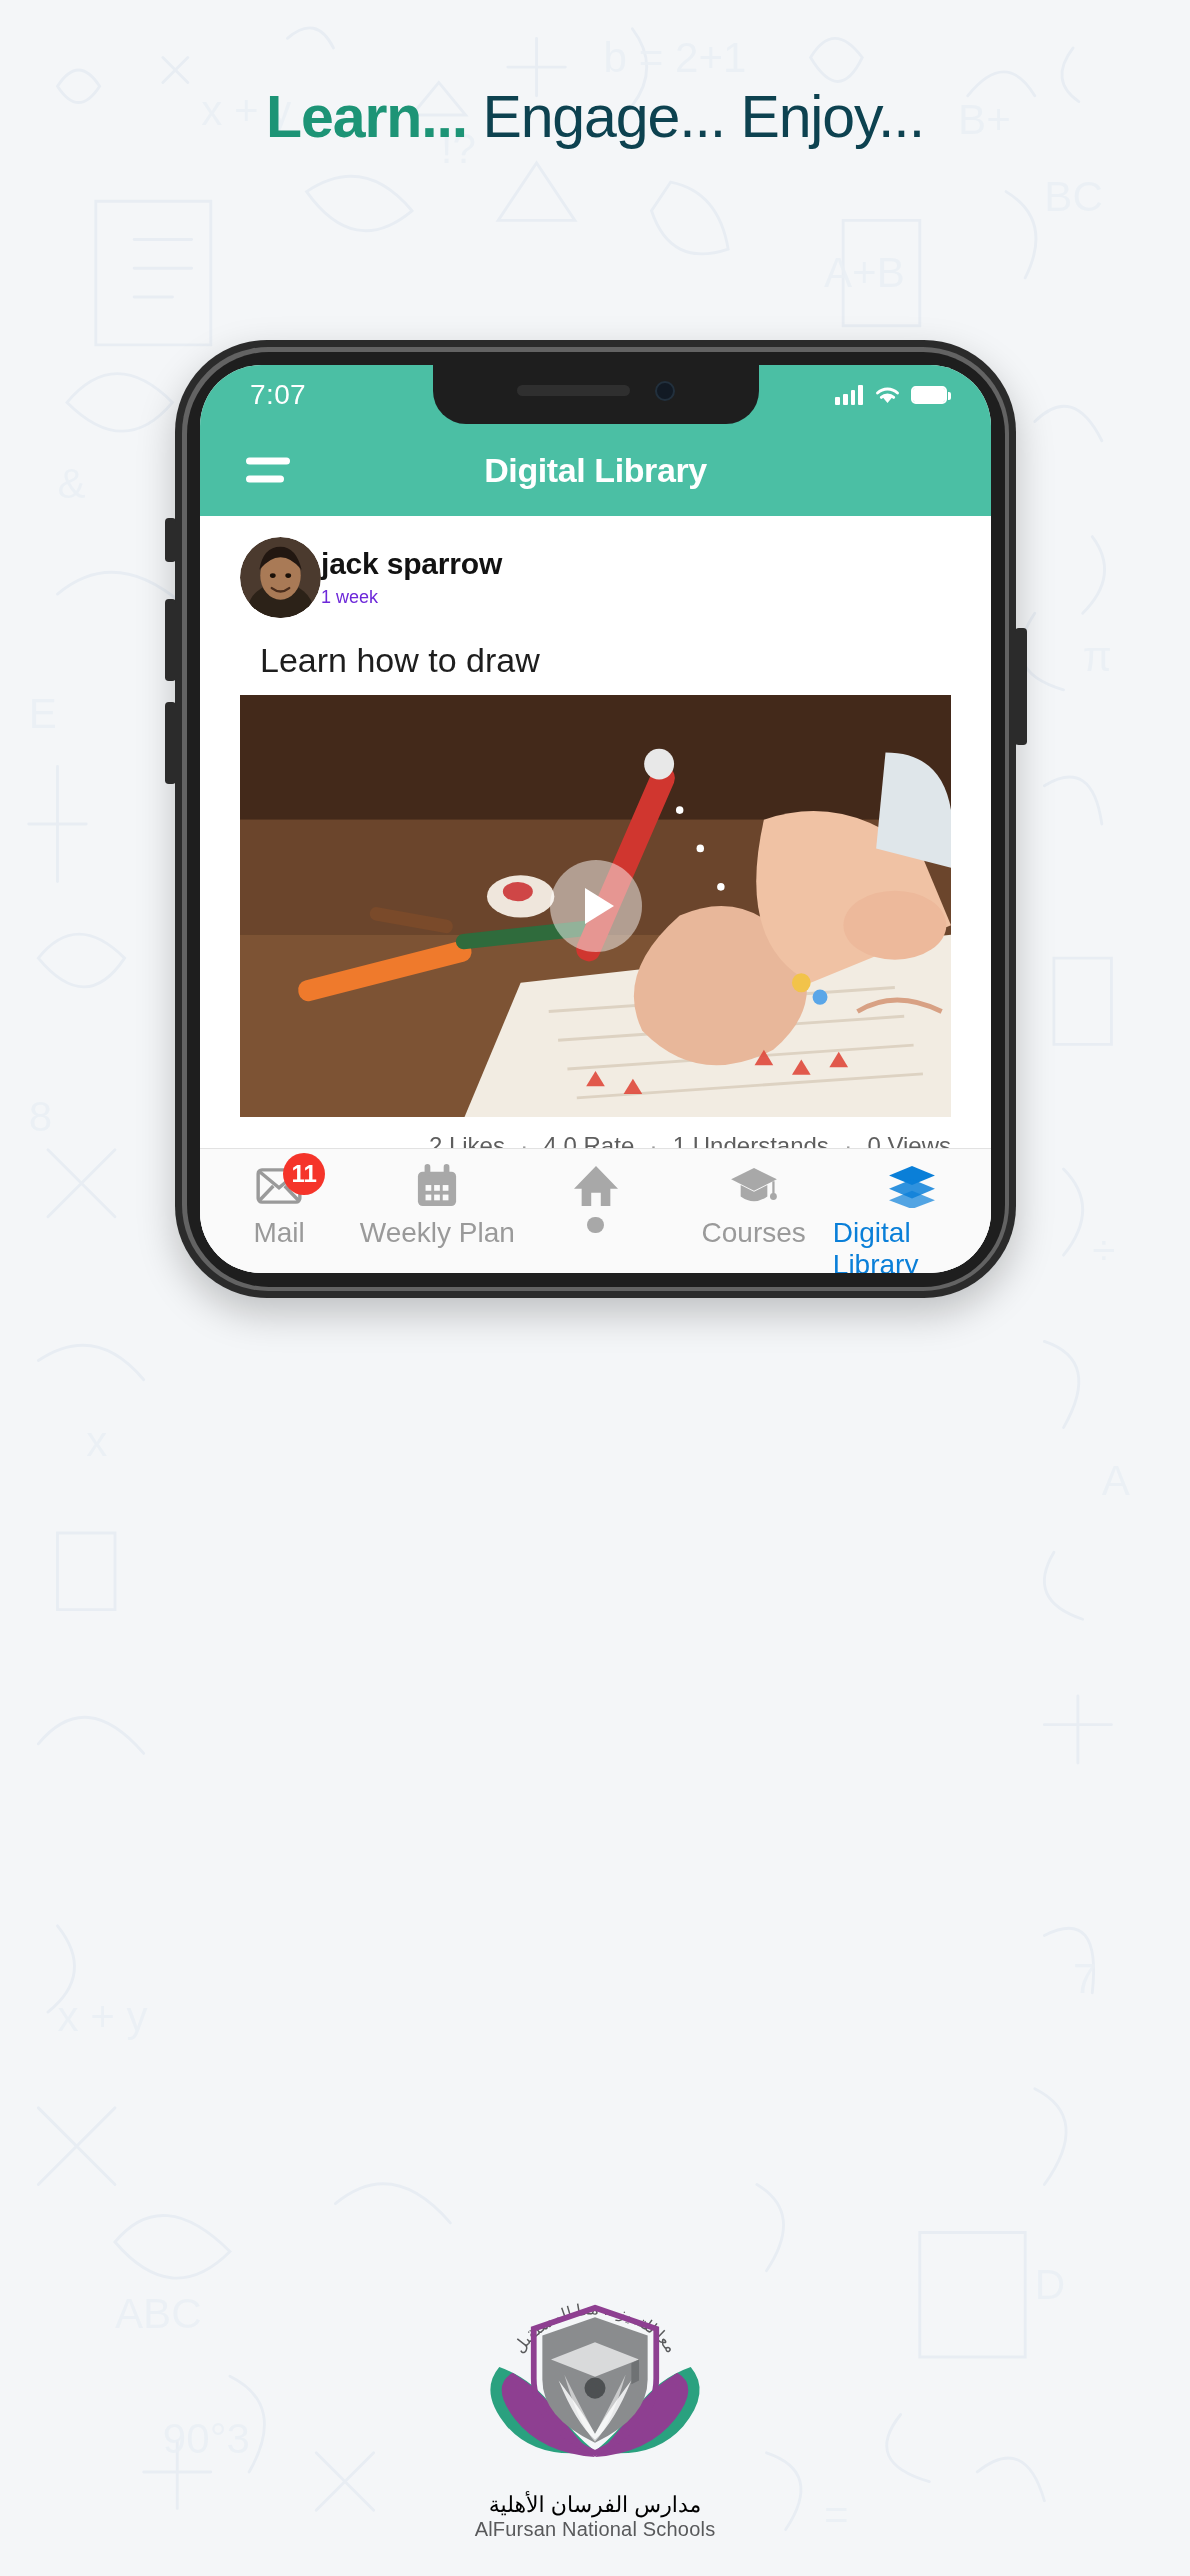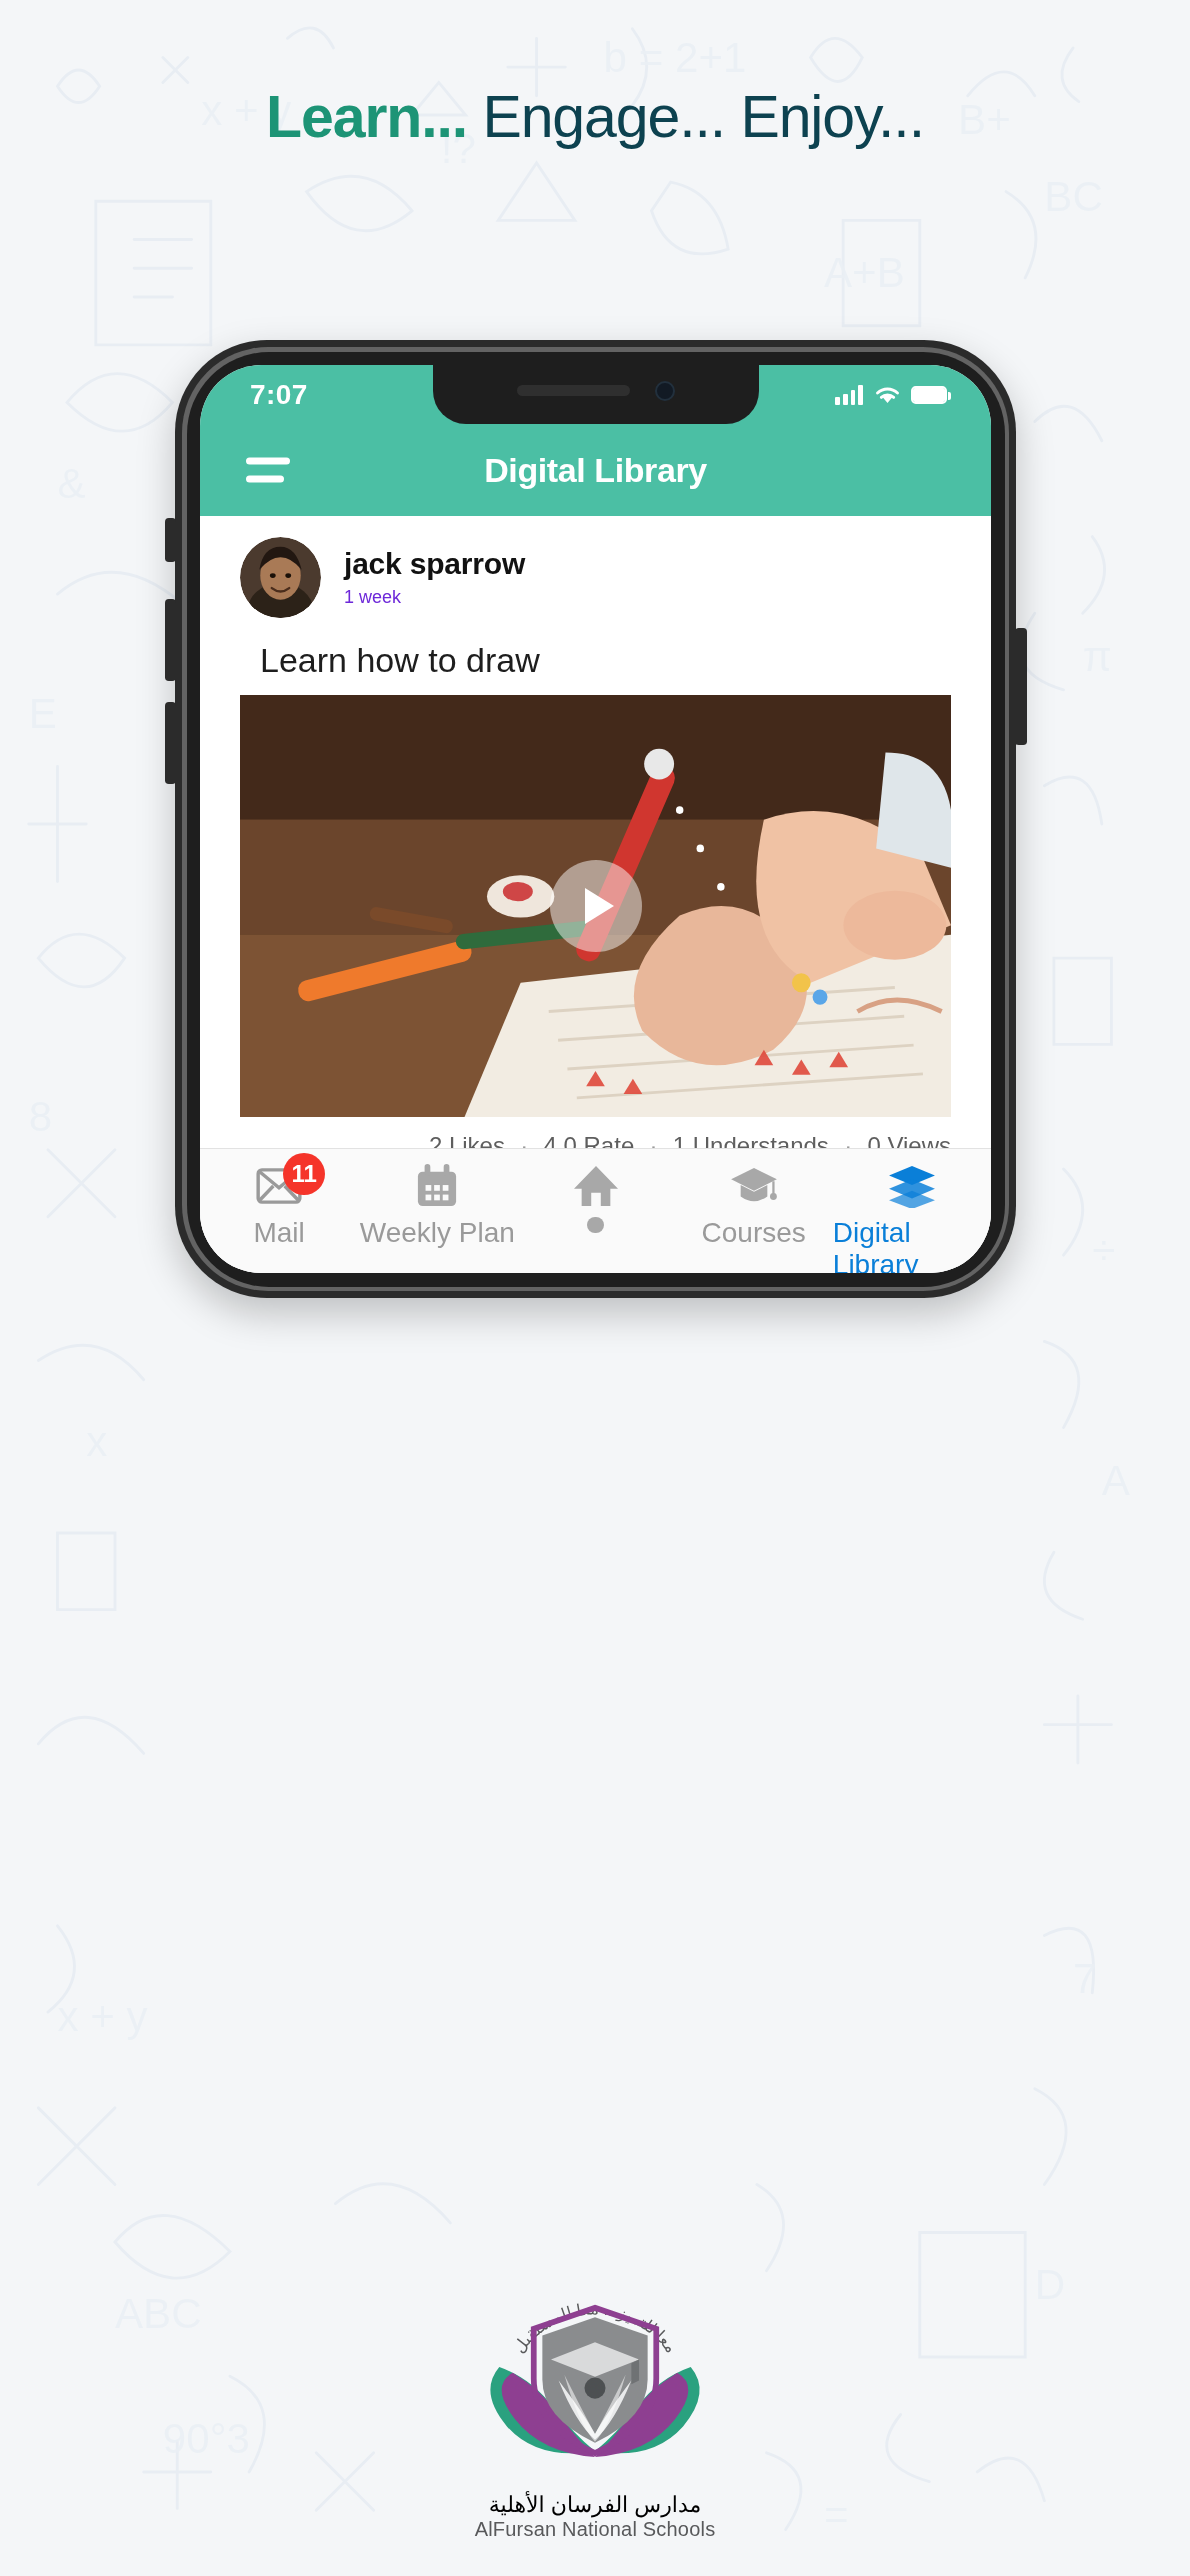--- a/index.html
+++ b/index.html
@@ -130,21 +130,21 @@
     background: #4bbfa4;
     display: flex;
     align-items: center;
     justify-content: space-between;
     padding: 0 44px 0 50px;
     color: #fff;
     flex: 0 0 auto;
   }
   .status-time {
     font-size: 28px;
-    font-weight: bold;
+    font-weight: normal;
     letter-spacing: 0.4px;
   }
   .status-icons {
     display: flex;
     align-items: center;
     gap: 10.5px;
   }
   .sig { display: flex; align-items: flex-end; gap: 2.9px; height: 21px; }
   .sig i { display:block; width: 4.8px; background: #fff; border-radius: 1px; }
   .sig i:nth-child(1) { height: 7.7px; }
@@ -225,21 +225,20 @@
     background: #eceff1;
     overflow: hidden;
     position: relative;
   }
 
   .post { background: #ffffff; }
 
   .post-head {
     display: flex;
     align-items: center;
-    gap: 23px;
     padding: 21px 40px 5.8px 40px;
   }
   .avatar {
     width: 81px; height: 81px;
     border-radius: 50%;
     flex: 0 0 auto;
     overflow: hidden;
     position: relative;
   }
   .post-meta { display: flex; flex-direction: column; gap: 5.8px; }

